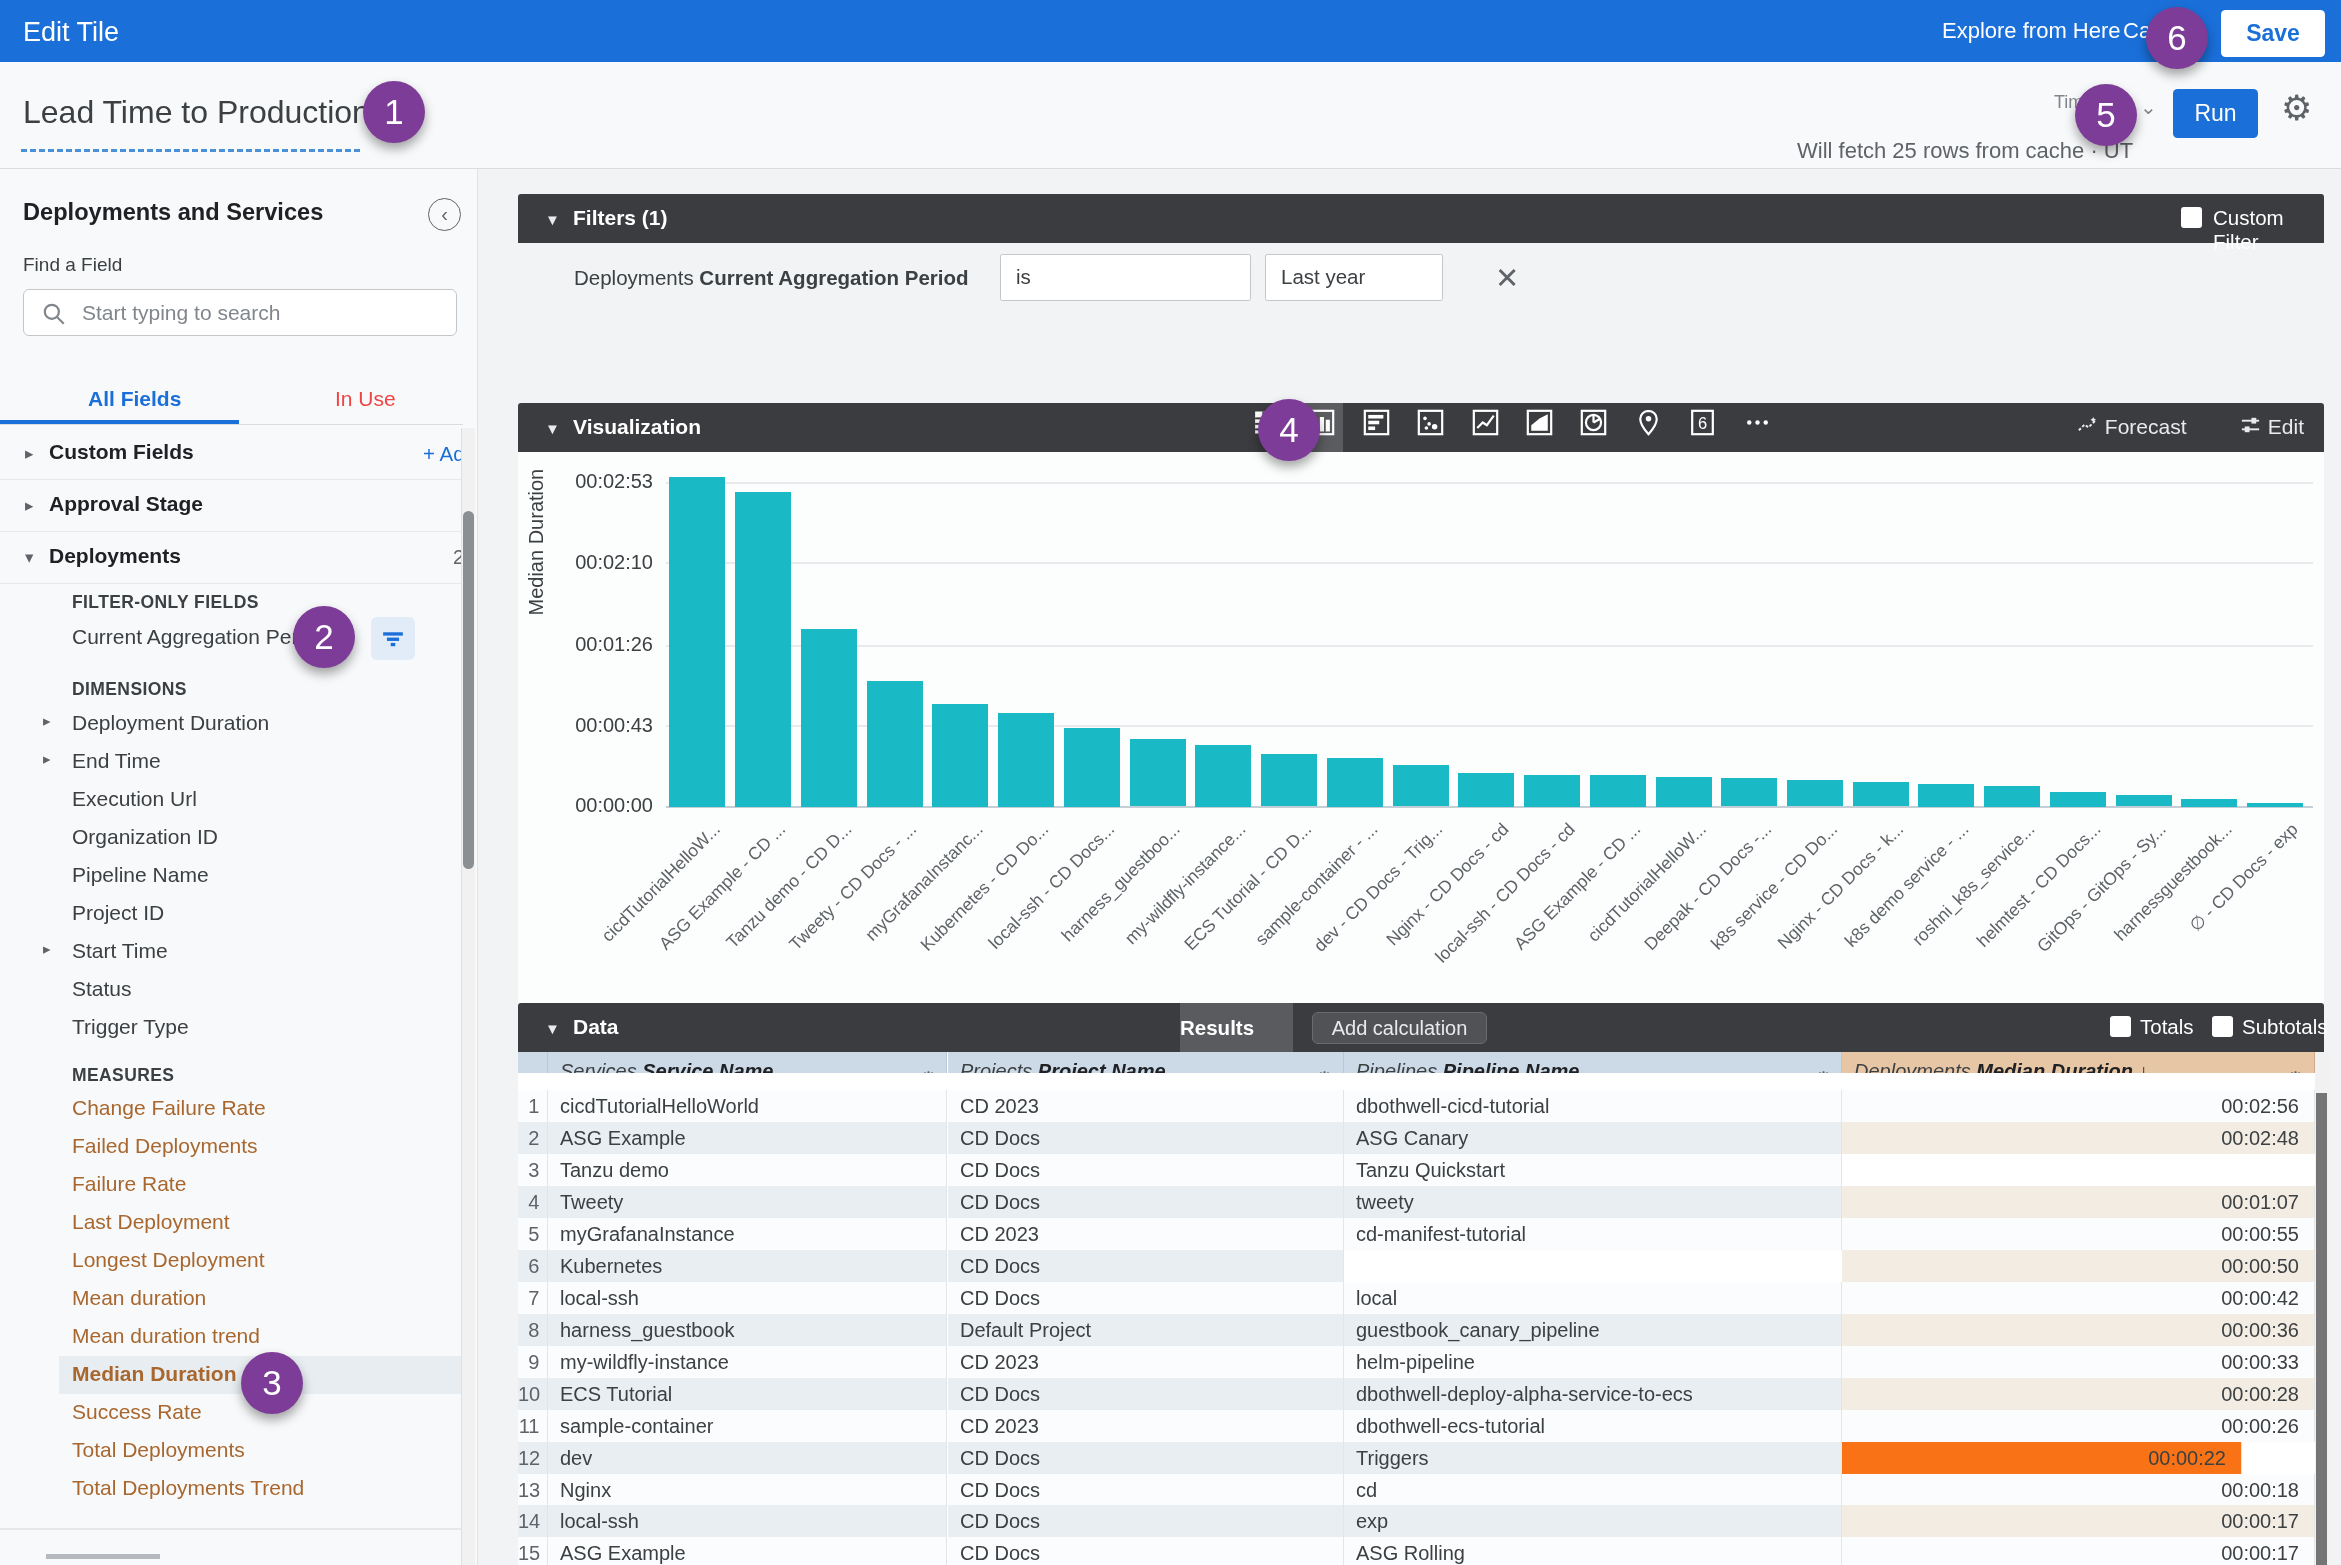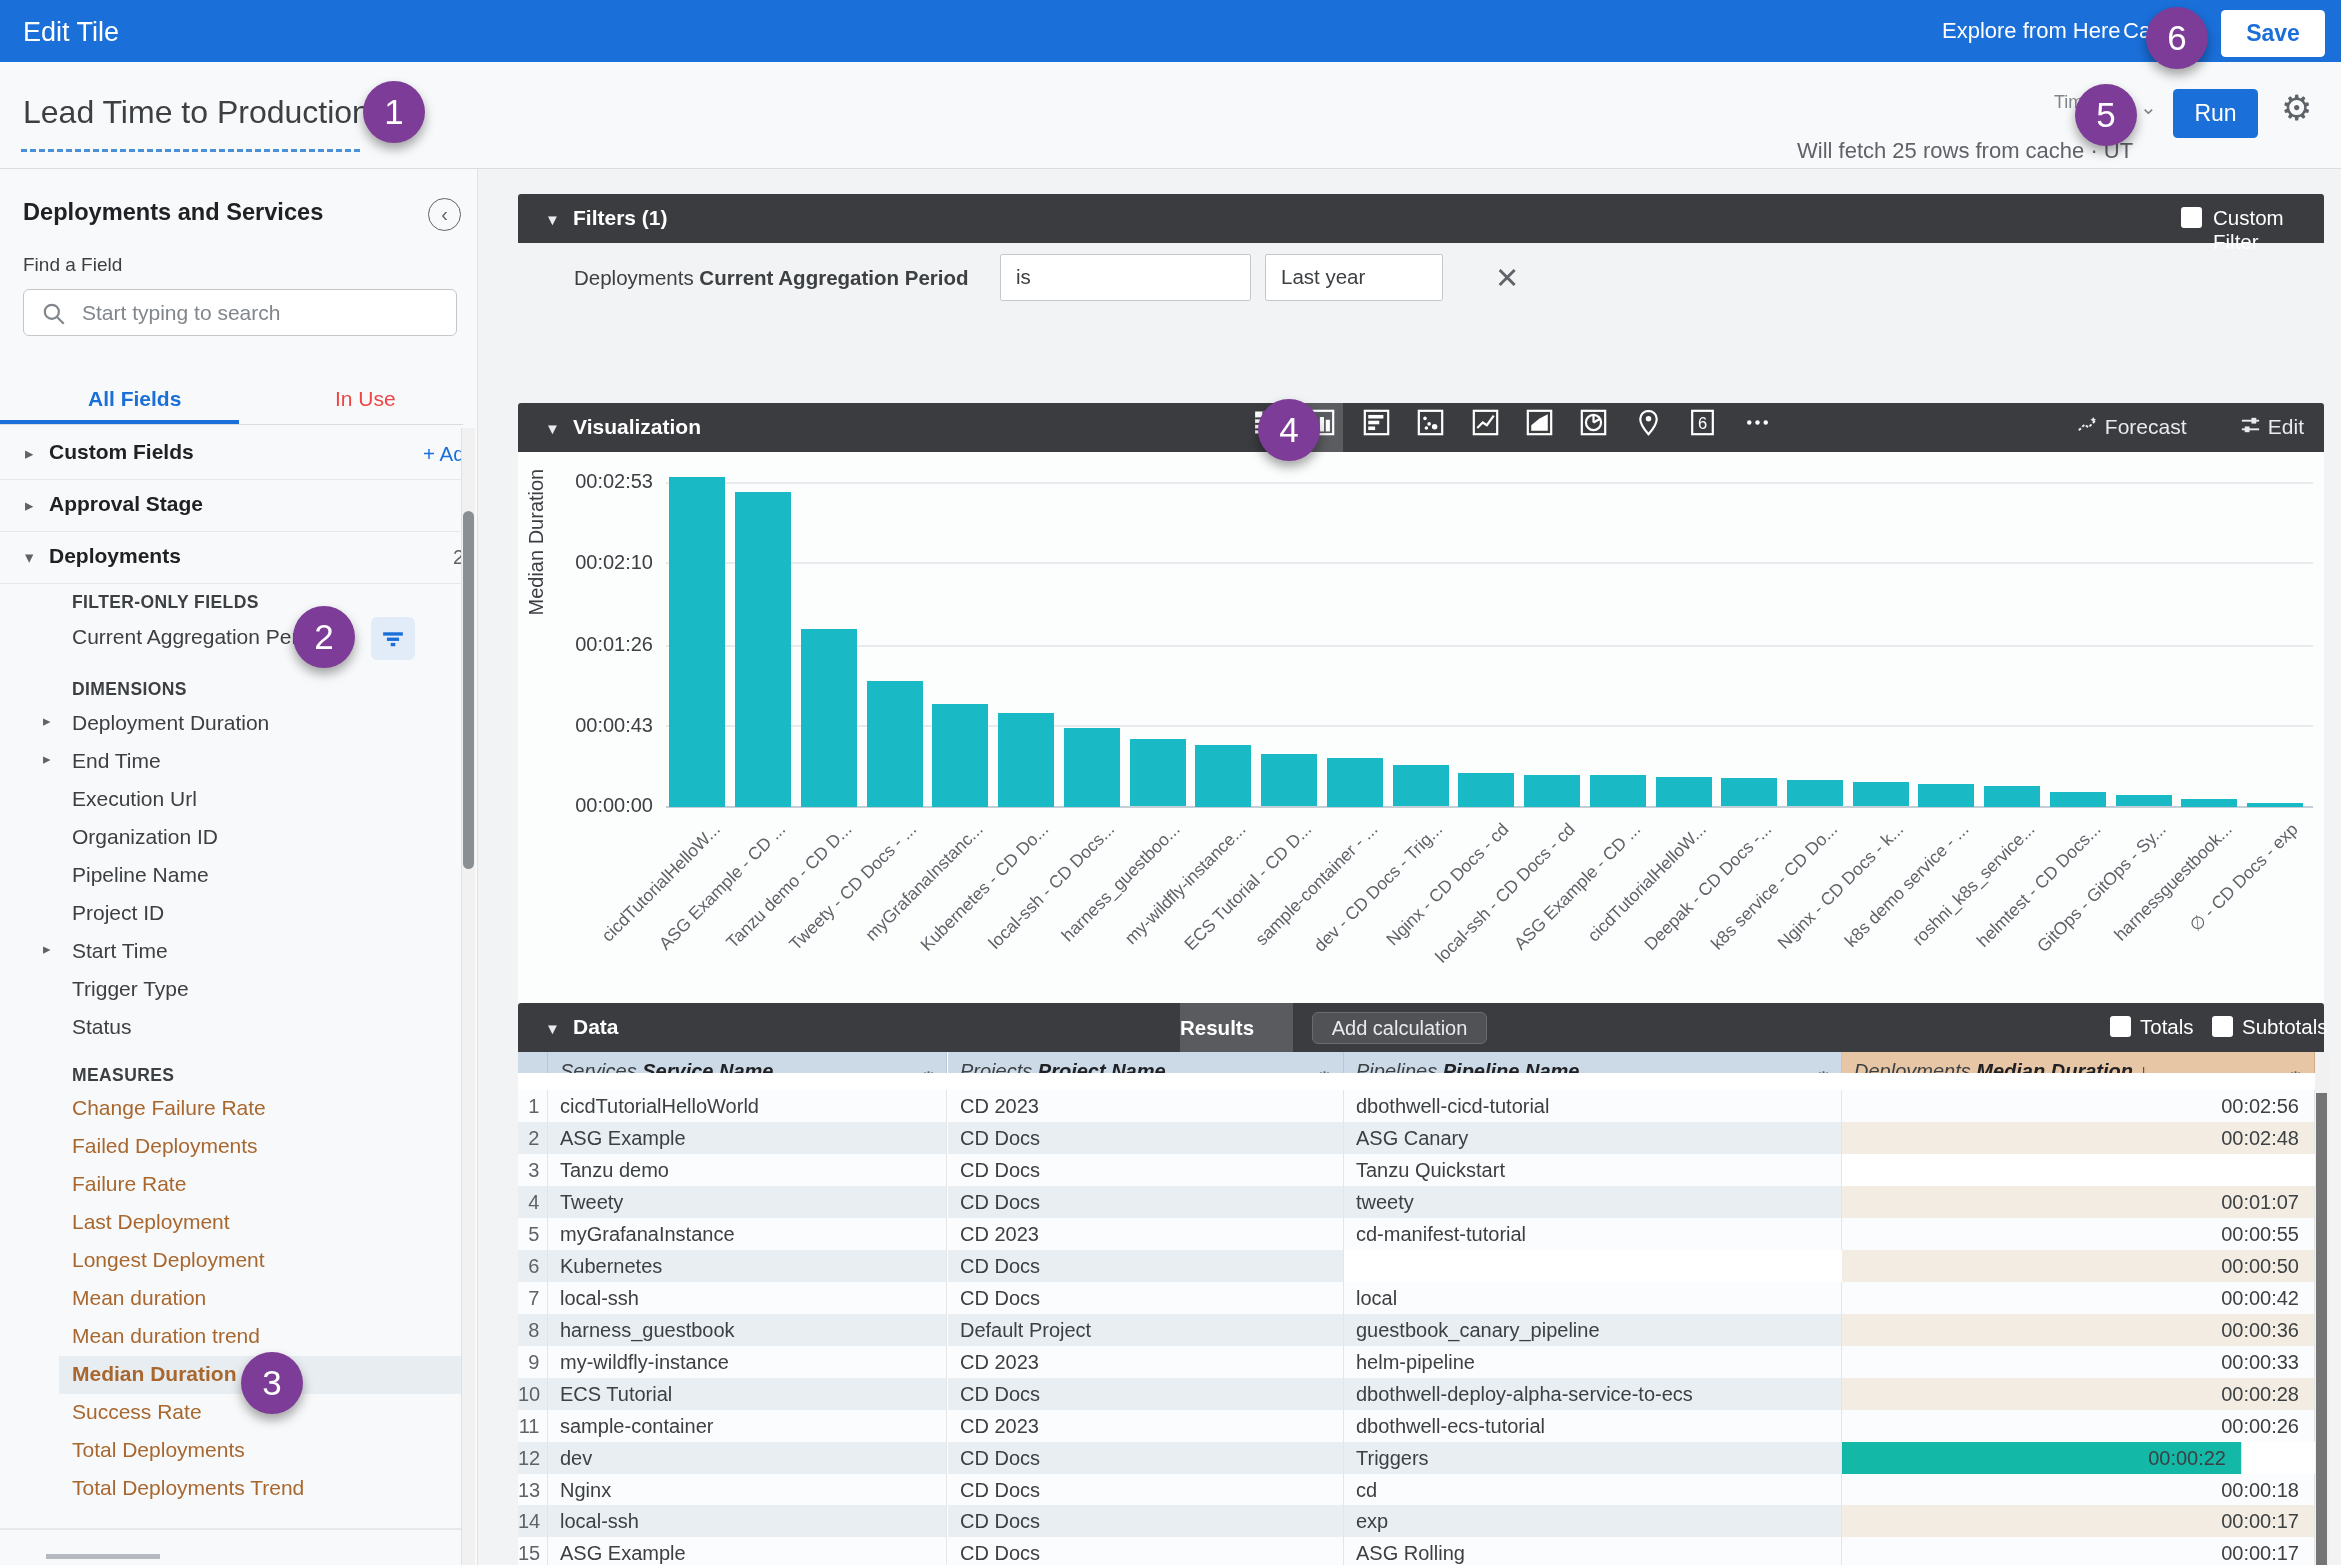--- a/index.html
+++ b/index.html
@@ -194,24 +194,24 @@
           <span class="ilabel">Pipeline Name</span>
         </div>
         <div class="sb-item dim">
           <span class="ilabel">Project ID</span>
         </div>
         <div class="sb-item dim">
           <span class="icaret">▸</span>
           <span class="ilabel">Start Time</span>
         </div>
         <div class="sb-item dim">
+          <span class="ilabel">Status</span>
+        </div>
+        <div class="sb-item dim">
           <span class="ilabel">Trigger Type</span>
-        </div>
-        <div class="sb-item dim">
-          <span class="ilabel">Status</span>
         </div>
         <div class="sb-gap"></div>
         <div class="sb-subhdr">
           <span>MEASURES</span>
         </div>
         <div class="sb-item meas">
           <span class="ilabel">Change Failure Rate</span>
         </div>
         <div class="sb-item meas">
           <span class="ilabel">Failed Deployments</span>
@@ -524,21 +524,21 @@
       <div class="t-cell t-row-cell t-val" style="left: 1324px; top: 326px; width: 473px; background: rgb(243, 236, 227);">00:00:28</div>
       <div class="t-cell t-row-cell t-num" style="left: 0px; top: 358px; width: 30px; background: rgb(251, 252, 253);">11</div>
       <div class="t-cell t-row-cell" style="left: 30px; top: 358px; width: 399px; background: rgb(251, 252, 253);">sample-container</div>
       <div class="t-cell t-row-cell" style="left: 430px; top: 358px; width: 396px; background: rgb(251, 252, 253);">CD 2023</div>
       <div class="t-cell t-row-cell" style="left: 826px; top: 358px; width: 498px; background: rgb(251, 252, 253);">dbothwell-ecs-tutorial</div>
       <div class="t-cell t-row-cell t-val" style="left: 1324px; top: 358px; width: 473px; background: rgb(251, 252, 253);">00:00:26</div>
       <div class="t-cell t-row-cell t-num" style="left: 0px; top: 390px; width: 30px; background: rgb(233, 238, 243);">12</div>
       <div class="t-cell t-row-cell" style="left: 30px; top: 390px; width: 399px; background: rgb(233, 238, 243);">dev</div>
       <div class="t-cell t-row-cell" style="left: 430px; top: 390px; width: 396px; background: rgb(233, 238, 243);">CD Docs</div>
       <div class="t-cell t-row-cell" style="left: 826px; top: 390px; width: 498px; background: rgb(233, 238, 243);">Triggers</div>
-      <div class="t-cell t-row-cell t-val" style="left: 1324px; top: 390px; width: 400px; background: #14b8a6;">00:00:22</div>
+      <div class="t-cell t-row-cell t-val" style="left: 1324px; top: 390px; width: 400px; background: #f97316;">00:00:22</div>
       <div class="t-cell t-row-cell t-num" style="left: 0px; top: 422px; width: 30px; background: rgb(251, 252, 253);">13</div>
       <div class="t-cell t-row-cell" style="left: 30px; top: 422px; width: 399px; background: rgb(251, 252, 253);">Nginx</div>
       <div class="t-cell t-row-cell" style="left: 430px; top: 422px; width: 396px; background: rgb(251, 252, 253);">CD Docs</div>
       <div class="t-cell t-row-cell" style="left: 826px; top: 422px; width: 498px; background: rgb(251, 252, 253);">cd</div>
       <div class="t-cell t-row-cell t-val" style="left: 1324px; top: 422px; width: 473px; background: rgb(251, 252, 253);">00:00:18</div>
       <div class="t-cell t-row-cell t-num" style="left: 0px; top: 453px; width: 30px; background: rgb(233, 238, 243);">14</div>
       <div class="t-cell t-row-cell" style="left: 30px; top: 453px; width: 399px; background: rgb(233, 238, 243);">local-ssh</div>
       <div class="t-cell t-row-cell" style="left: 430px; top: 453px; width: 396px; background: rgb(233, 238, 243);">CD Docs</div>
       <div class="t-cell t-row-cell" style="left: 826px; top: 453px; width: 498px; background: rgb(233, 238, 243);">exp</div>
       <div class="t-cell t-row-cell t-val" style="left: 1324px; top: 453px; width: 473px; background: rgb(243, 236, 227);">00:00:17</div>

